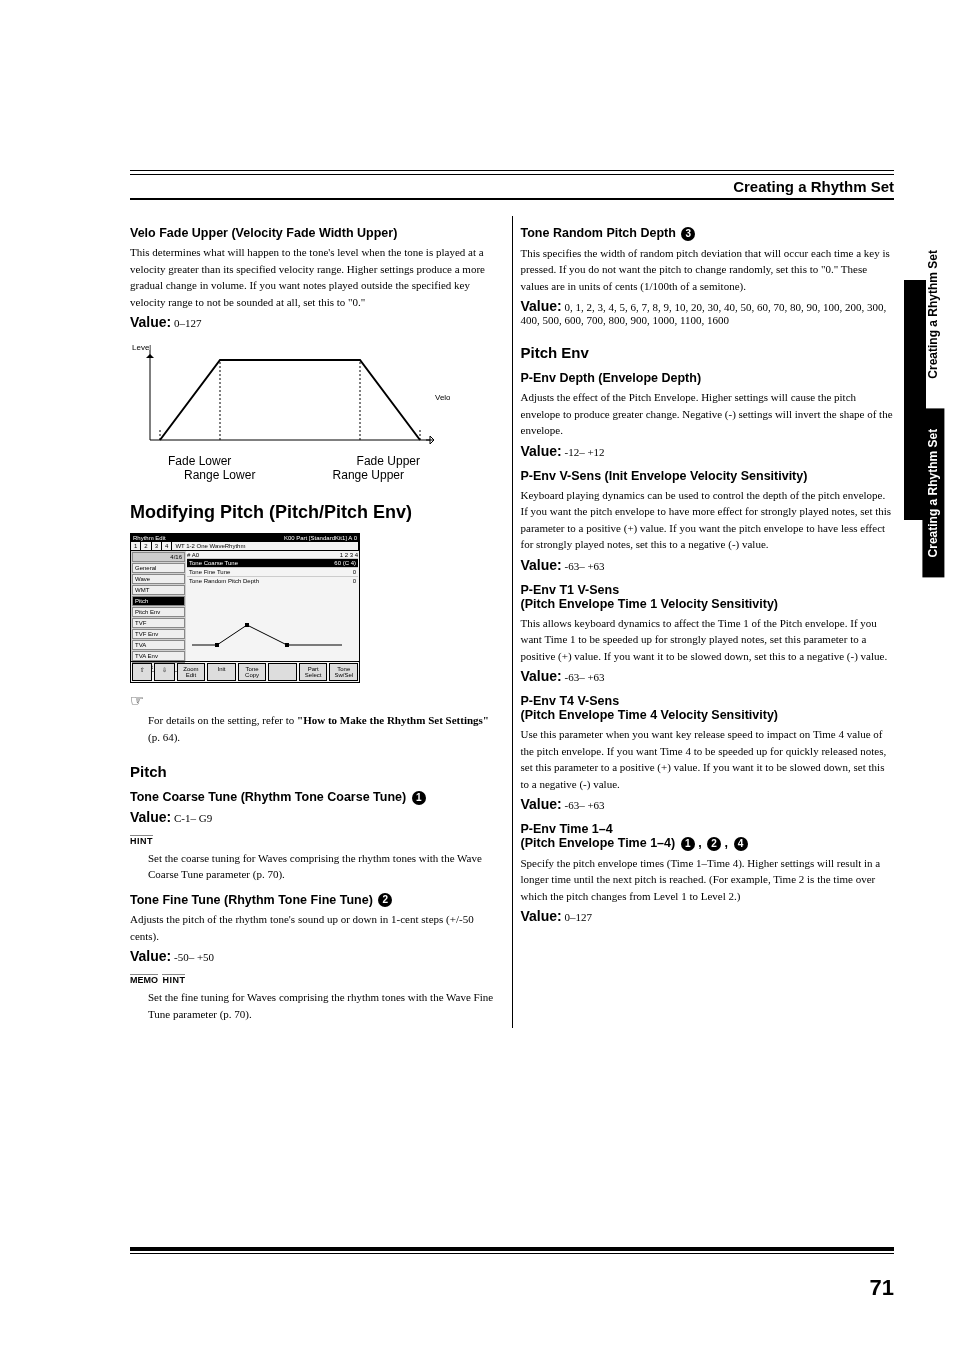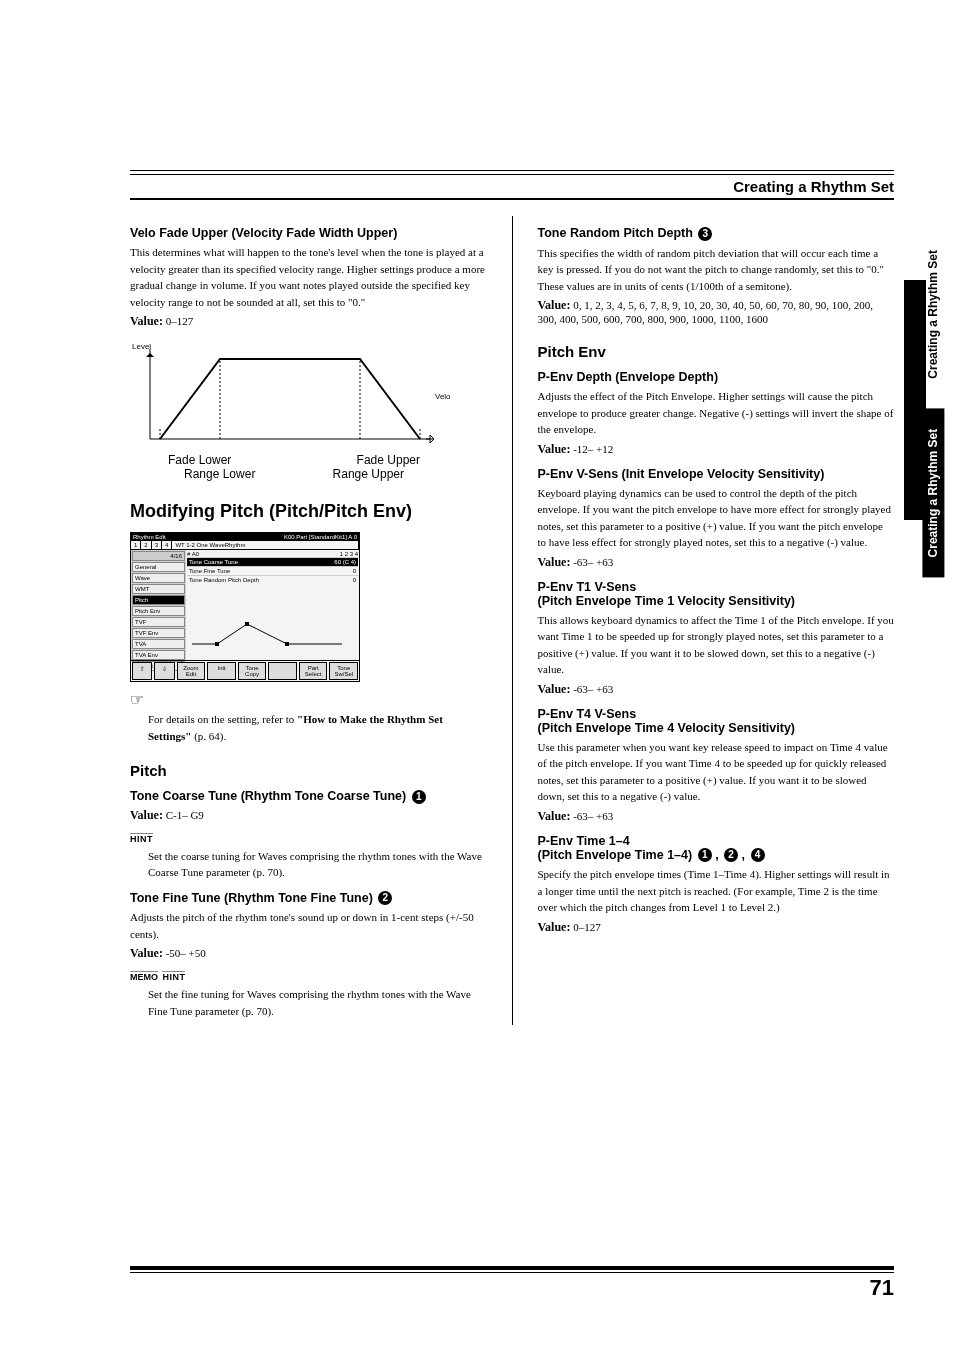--- a/index.html
+++ b/index.html
@@ -26,21 +26,21 @@
     position: relative;
   }
   .top-rule::before {
     content: "";
     display: block;
     border-top: 1px solid #000;
     margin-bottom: 3px;
   }
   .columns {
     display: flex;
-    gap: 25px;
+    gap: 8px;
   }
   .col {
     flex: 1;
     min-width: 0;
   }
   .divider {
     width: 1px;
     background: #000;
     align-self: stretch;
   }
@@ -65,21 +65,21 @@
   p.body {
     font-size: 11px;
     line-height: 1.5;
     font-family: Georgia, "Times New Roman", serif;
     margin-bottom: 4px;
   }
   .value-line {
     font-size: 11px;
     font-family: Georgia, "Times New Roman", serif;
   }
-  .value-line b { font-family: Liberation Serif, serif; font-weight: bold; font-size: 12px; }
+  .value-line b { font-family: Liberation Sans, sans-serif; font-weight: bold; font-size: 14px; }
   .small-label {
     font-family: Arial, sans-serif;
     font-weight: bold;
     font-size: 9px;
     border-top: 1px solid #888;
     display: inline-block;
     margin-top: 10px;
   }
   .small-label.hint { letter-spacing: 0.5px; }
   .indent-note {
@@ -194,21 +194,21 @@
     left: 130px;
     right: 60px;
     border-top: 4px solid #000;
     padding-top: 2px;
   }
   .page-footer-inner {
     border-top: 1px solid #000;
     text-align: right;
     font-size: 22px;
     font-weight: bold;
-    padding-top: 2px;
+    padding-top: 21px;
   }
 </style>
 </head>
 <body>
 
 <div class="page">
   <div class="top-rule">
     <span>Creating a Rhythm Set</span>
   </div>
 

